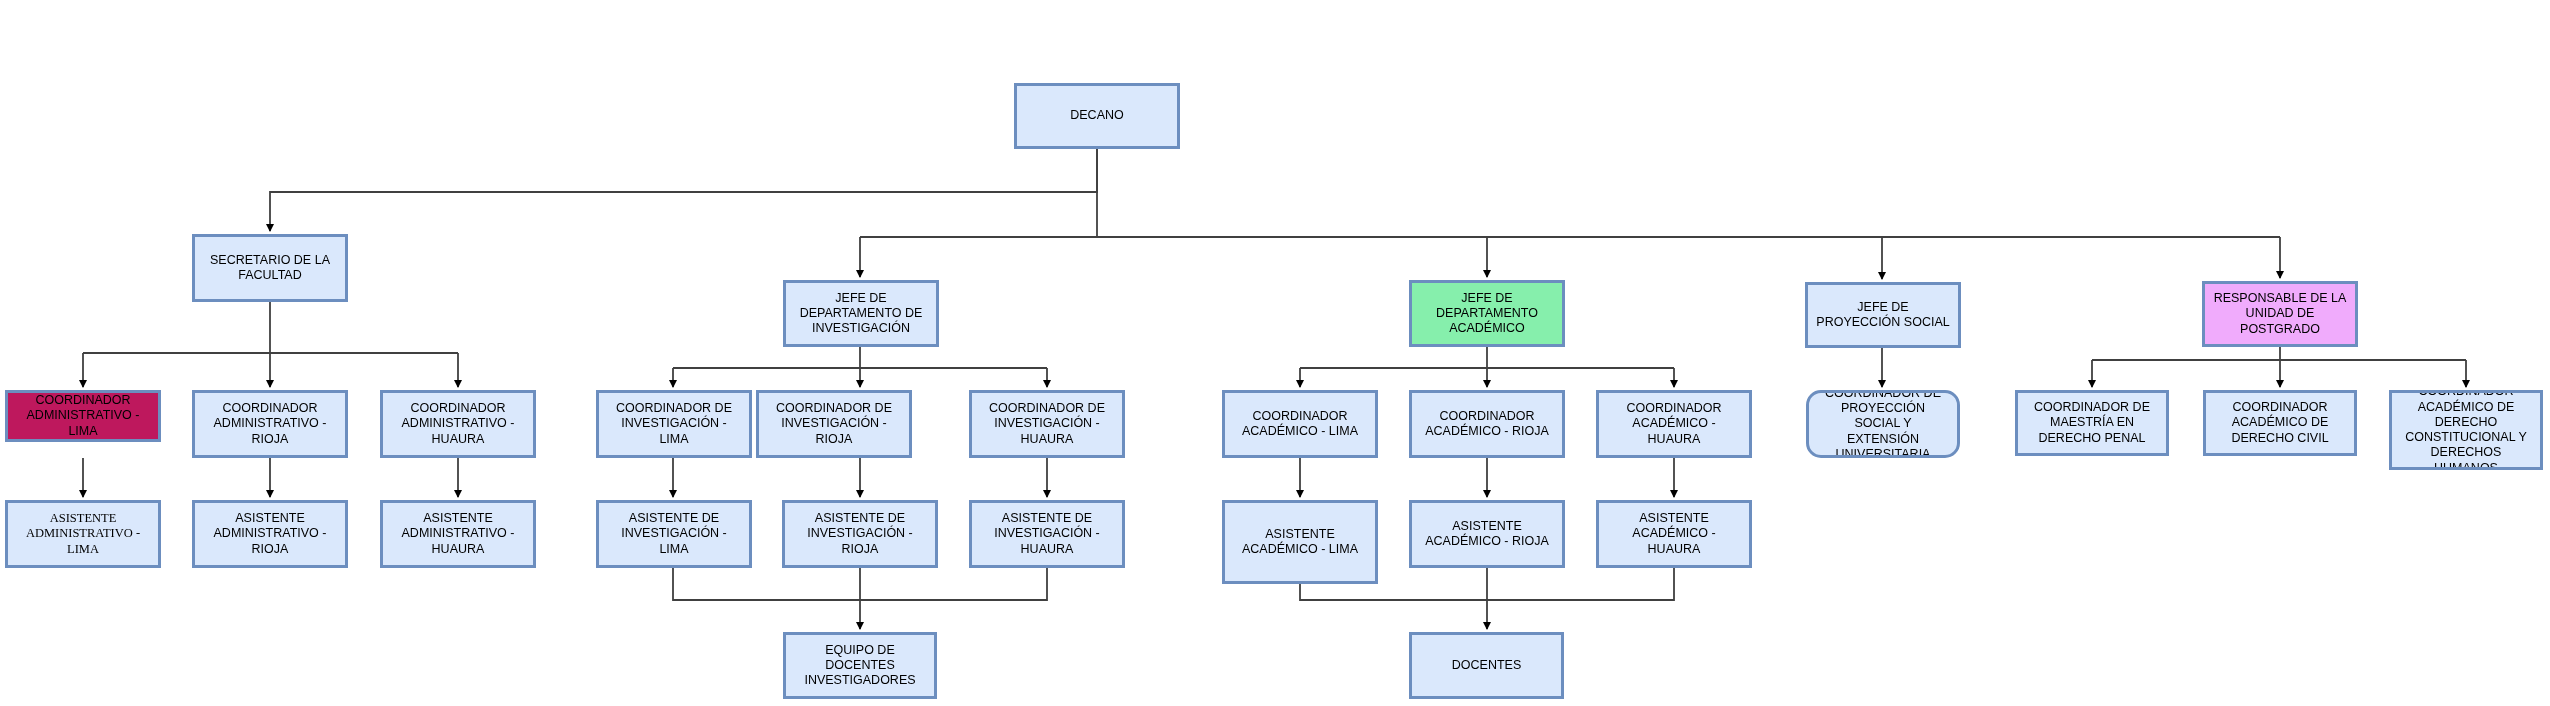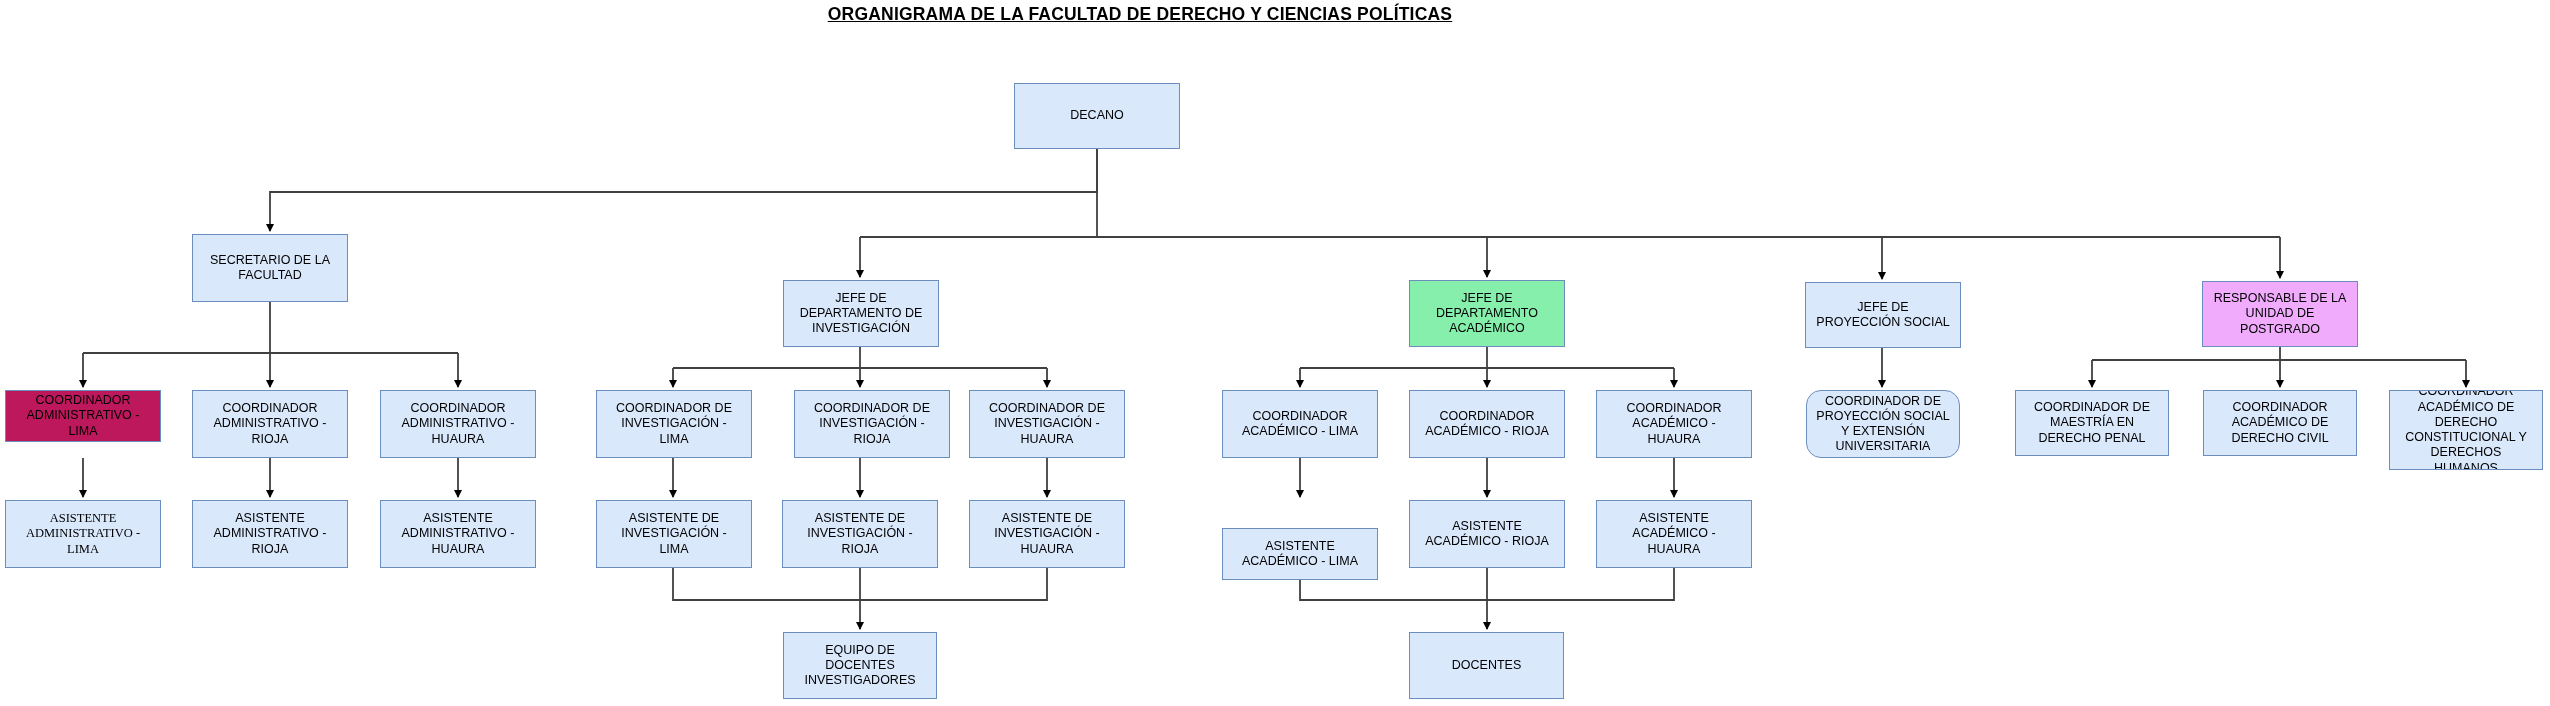--- a/index.html
+++ b/index.html
@@ -32,21 +32,21 @@
     position: absolute;
     left: 0;
     top: 0;
     width: 2550px;
     height: 706px;
   }
   .org-node {
     position: absolute;
     box-sizing: border-box;
     background: #dae8fc;
-    border: 1px solid #3b82f6;
+    border: 3px solid #3b82f6;
     color: #000000;
     font-size: 12.5px;
     line-height: 1.22;
     display: flex;
     align-items: center;
     justify-content: center;
     text-align: center;
     padding: 1px 8px;
     overflow: hidden;
   }
@@ -54,21 +54,20 @@
     fill: none;
     stroke: #404040;
     stroke-width: 1.8;
   }
 </style>
 </head>
 <body>
 
 <div id="canvas">
 
-  <div id="page-title">ORGANIGRAMA DE LA FACULTAD DE DERECHO Y CIENCIAS POLÍTICAS</div>
 
   <svg id="edges-svg" viewBox="0 0 2550 706" xmlns="http://www.w3.org/2000/svg">
     <defs>
       <marker id="arrowhead" markerWidth="10" markerHeight="10" refX="7" refY="4" orient="auto" markerUnits="userSpaceOnUse">
         <path d="M0,0 L8,4 L0,8 Z" fill="#000000"></path>
       </marker>
     </defs>
     <g id="edge-group">
         <path d="M1097,149 L1097,237" class="edge-path" stroke="#404040"></path>
         <path d="M860,237 L2280,237" class="edge-path" stroke="#404040"></path>
@@ -118,35 +117,35 @@
       <div class="org-node" style="left: 1014px; top: 83px; width: 166px; height: 66px; background: rgb(218, 232, 252); border-color: rgb(108, 142, 191);">DECANO</div>
       <div class="org-node" style="left: 192px; top: 234px; width: 156px; height: 68px; background: rgb(218, 232, 252); border-color: rgb(108, 142, 191);">SECRETARIO DE LA FACULTAD</div>
       <div class="org-node" style="left: 783px; top: 280px; width: 156px; height: 67px; background: rgb(218, 232, 252); border-color: rgb(108, 142, 191);">JEFE DE DEPARTAMENTO DE INVESTIGACIÓN</div>
       <div class="org-node" style="left: 1409px; top: 280px; width: 156px; height: 67px; background: #86efac; border-color: rgb(108, 142, 191);">JEFE DE DEPARTAMENTO ACADÉMICO</div>
       <div class="org-node" style="left: 1805px; top: 282px; width: 156px; height: 66px; background: rgb(218, 232, 252); border-color: rgb(108, 142, 191);">JEFE DE PROYECCIÓN SOCIAL</div>
       <div class="org-node" style="left: 2202px; top: 281px; width: 156px; height: 66px; background: #f0abfc; border-color: rgb(108, 142, 191);">RESPONSABLE DE LA UNIDAD DE POSTGRADO</div>
       <div class="org-node" style="left: 5px; top: 390px; width: 156px; height: 52px; background: #be185d; border-color: rgb(108, 142, 191);">COORDINADOR ADMINISTRATIVO - LIMA</div>
       <div class="org-node" style="left: 192px; top: 390px; width: 156px; height: 68px; background: rgb(218, 232, 252); border-color: rgb(108, 142, 191);">COORDINADOR ADMINISTRATIVO - RIOJA</div>
       <div class="org-node" style="left: 380px; top: 390px; width: 156px; height: 68px; background: rgb(218, 232, 252); border-color: rgb(108, 142, 191);">COORDINADOR ADMINISTRATIVO - HUAURA</div>
       <div class="org-node" style="left: 596px; top: 390px; width: 156px; height: 68px; background: rgb(218, 232, 252); border-color: rgb(108, 142, 191);">COORDINADOR DE INVESTIGACIÓN - LIMA</div>
-      <div class="org-node" style="left: 794px; top: 390px; width: 156px; height: 68px; background: rgb(218, 232, 252); border-color: rgb(108, 142, 191);">COORDINADOR DE INVESTIGACIÓN - RIOJA</div>
+      <div class="org-node" style="left: 756px; top: 390px; width: 156px; height: 68px; background: rgb(218, 232, 252); border-color: rgb(108, 142, 191);">COORDINADOR DE INVESTIGACIÓN - RIOJA</div>
       <div class="org-node" style="left: 969px; top: 390px; width: 156px; height: 68px; background: rgb(218, 232, 252); border-color: rgb(108, 142, 191);">COORDINADOR DE INVESTIGACIÓN - HUAURA</div>
       <div class="org-node" style="left: 1222px; top: 390px; width: 156px; height: 68px; background: rgb(218, 232, 252); border-color: rgb(108, 142, 191);">COORDINADOR ACADÉMICO - LIMA</div>
       <div class="org-node" style="left: 1409px; top: 390px; width: 156px; height: 68px; background: rgb(218, 232, 252); border-color: rgb(108, 142, 191);">COORDINADOR ACADÉMICO - RIOJA</div>
       <div class="org-node" style="left: 1596px; top: 390px; width: 156px; height: 68px; background: rgb(218, 232, 252); border-color: rgb(108, 142, 191);">COORDINADOR ACADÉMICO - HUAURA</div>
       <div class="org-node" style="left: 1806px; top: 390px; width: 154px; height: 68px; background: rgb(218, 232, 252); border-color: rgb(108, 142, 191); border-radius: 15px;">COORDINADOR DE PROYECCIÓN SOCIAL Y EXTENSIÓN UNIVERSITARIA</div>
       <div class="org-node" style="left: 2015px; top: 390px; width: 154px; height: 66px; background: rgb(218, 232, 252); border-color: rgb(108, 142, 191);">COORDINADOR DE MAESTRÍA EN DERECHO PENAL</div>
       <div class="org-node" style="left: 2203px; top: 390px; width: 154px; height: 66px; background: rgb(218, 232, 252); border-color: rgb(108, 142, 191);">COORDINADOR ACADÉMICO DE DERECHO CIVIL</div>
       <div class="org-node" style="left: 2389px; top: 390px; width: 154px; height: 80px; background: rgb(218, 232, 252); border-color: rgb(108, 142, 191);">COORDINADOR ACADÉMICO DE DERECHO CONSTITUCIONAL Y DERECHOS HUMANOS</div>
       <div class="org-node" style="left: 5px; top: 500px; width: 156px; height: 68px; background: rgb(218, 232, 252); border-color: rgb(108, 142, 191); font-family: Liberation Serif, serif;">ASISTENTE ADMINISTRATIVO - LIMA</div>
       <div class="org-node" style="left: 192px; top: 500px; width: 156px; height: 68px; background: rgb(218, 232, 252); border-color: rgb(108, 142, 191);">ASISTENTE ADMINISTRATIVO - RIOJA</div>
       <div class="org-node" style="left: 380px; top: 500px; width: 156px; height: 68px; background: rgb(218, 232, 252); border-color: rgb(108, 142, 191);">ASISTENTE ADMINISTRATIVO - HUAURA</div>
       <div class="org-node" style="left: 596px; top: 500px; width: 156px; height: 68px; background: rgb(218, 232, 252); border-color: rgb(108, 142, 191);">ASISTENTE DE INVESTIGACIÓN - LIMA</div>
       <div class="org-node" style="left: 782px; top: 500px; width: 156px; height: 68px; background: rgb(218, 232, 252); border-color: rgb(108, 142, 191);">ASISTENTE DE INVESTIGACIÓN - RIOJA</div>
       <div class="org-node" style="left: 969px; top: 500px; width: 156px; height: 68px; background: rgb(218, 232, 252); border-color: rgb(108, 142, 191);">ASISTENTE DE INVESTIGACIÓN - HUAURA</div>
-      <div class="org-node" style="left: 1222px; top: 500px; width: 156px; height: 52px; background: rgb(218, 232, 252); border-color: rgb(108, 142, 191); margin-top: 28px;">ASISTENTE ACADÉMICO - LIMA</div>
+      <div class="org-node" style="left: 1222px; top: 500px; width: 156px; height: 84px; background: rgb(218, 232, 252); border-color: rgb(108, 142, 191);">ASISTENTE ACADÉMICO - LIMA</div>
       <div class="org-node" style="left: 1409px; top: 500px; width: 156px; height: 68px; background: rgb(218, 232, 252); border-color: rgb(108, 142, 191);">ASISTENTE ACADÉMICO - RIOJA</div>
       <div class="org-node" style="left: 1596px; top: 500px; width: 156px; height: 68px; background: rgb(218, 232, 252); border-color: rgb(108, 142, 191);">ASISTENTE ACADÉMICO - HUAURA</div>
       <div class="org-node" style="left: 783px; top: 632px; width: 154px; height: 67px; background: rgb(218, 232, 252); border-color: rgb(108, 142, 191);">EQUIPO DE DOCENTES INVESTIGADORES</div>
       <div class="org-node" style="left: 1409px; top: 632px; width: 155px; height: 67px; background: rgb(218, 232, 252); border-color: rgb(108, 142, 191);">DOCENTES</div>
     </div>
 
 </div>
 
 </body></html>

